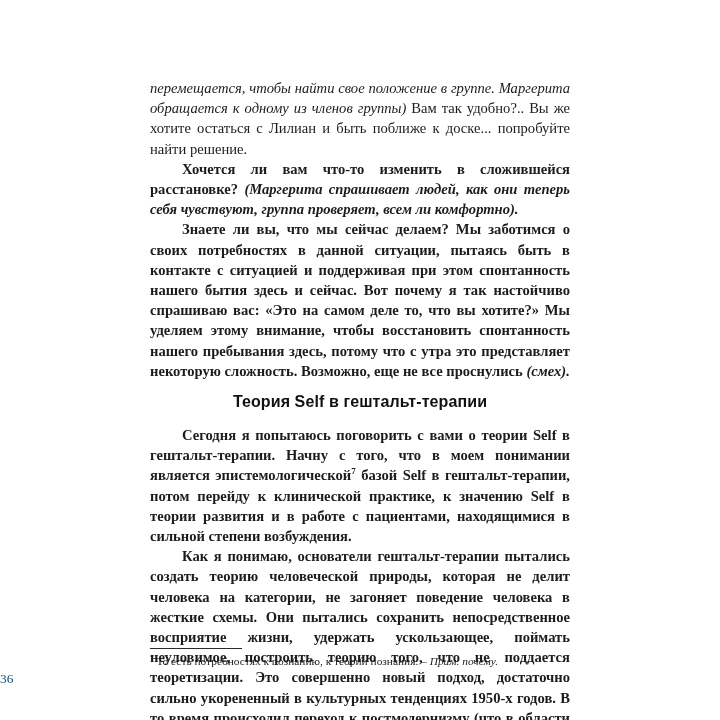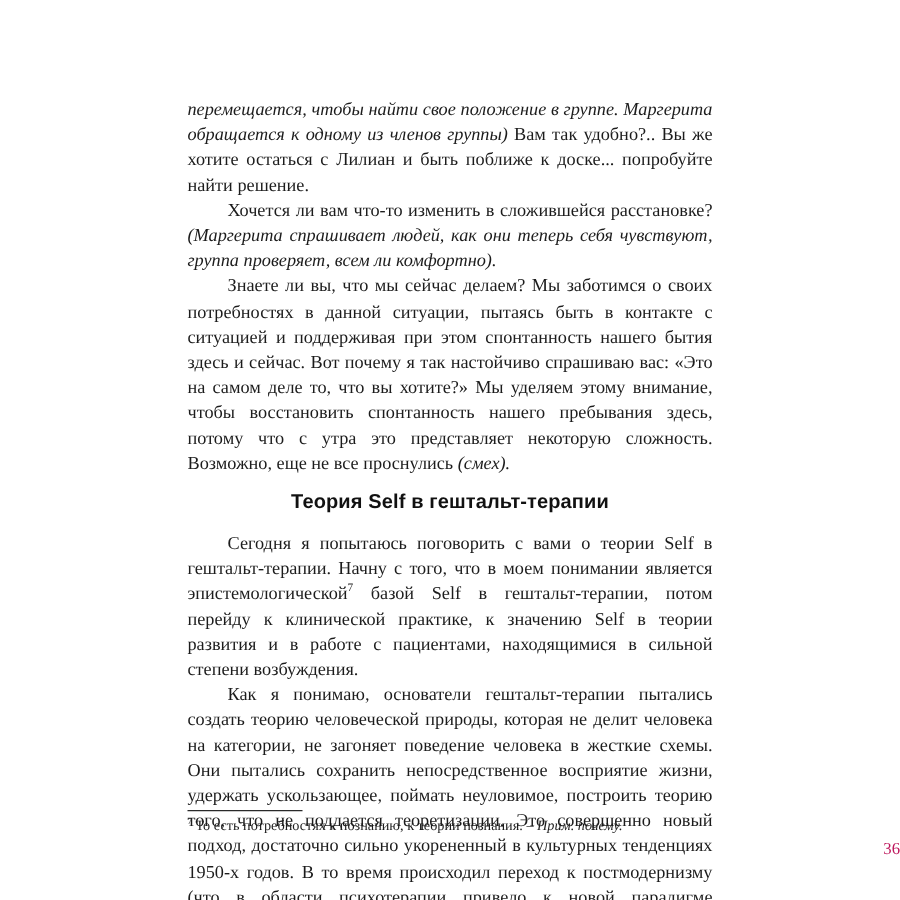--- a/index.html
+++ b/index.html
@@ -36,20 +36,21 @@
     font-size: 14.6px;
     line-height: 20.2px;
     text-align: justify;
     text-justify: inter-word;
     hyphens: manual;
     color: #1c1c1c;
   }
 
   .para.indent {
     text-indent: 32px;
+    font-weight: bold;
   }
 
   .para.cont {
     text-indent: 0;
   }
 
   .it {
     font-style: italic;
   }
 
@@ -91,24 +92,24 @@
     line-height: 14px;
     color: #1c1c1c;
     text-align: left;
   }
 
   .page-number {
     position: absolute;
     left: 0;
     right: 0;
     top: 670px;
-    text-align: right;
+    text-align: left;
     font-size: 13.4px;
     line-height: 17px;
-    color: #be185d;
+    color: #0c4a6e;
   }
 </style>
 </head>
 <body>
 
 <div class="page">
 
   <div class="text-column">
 
     <p class="para cont">

